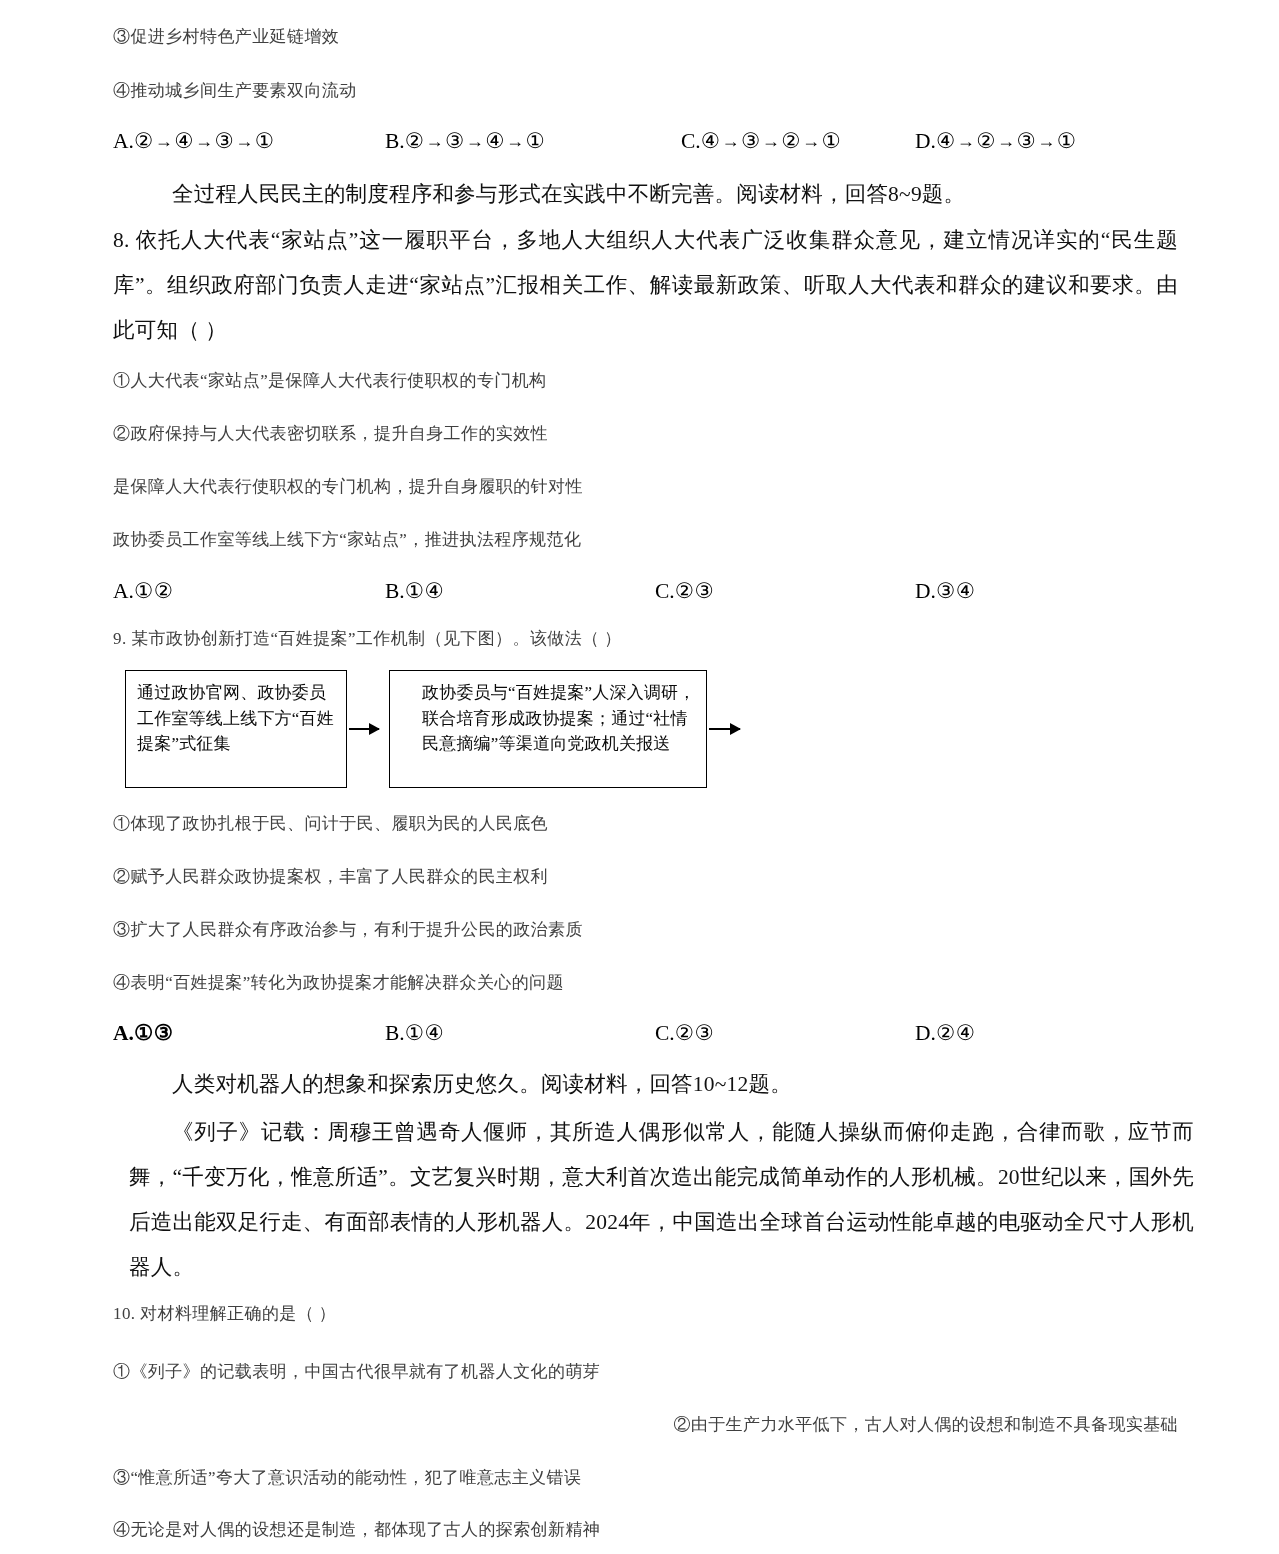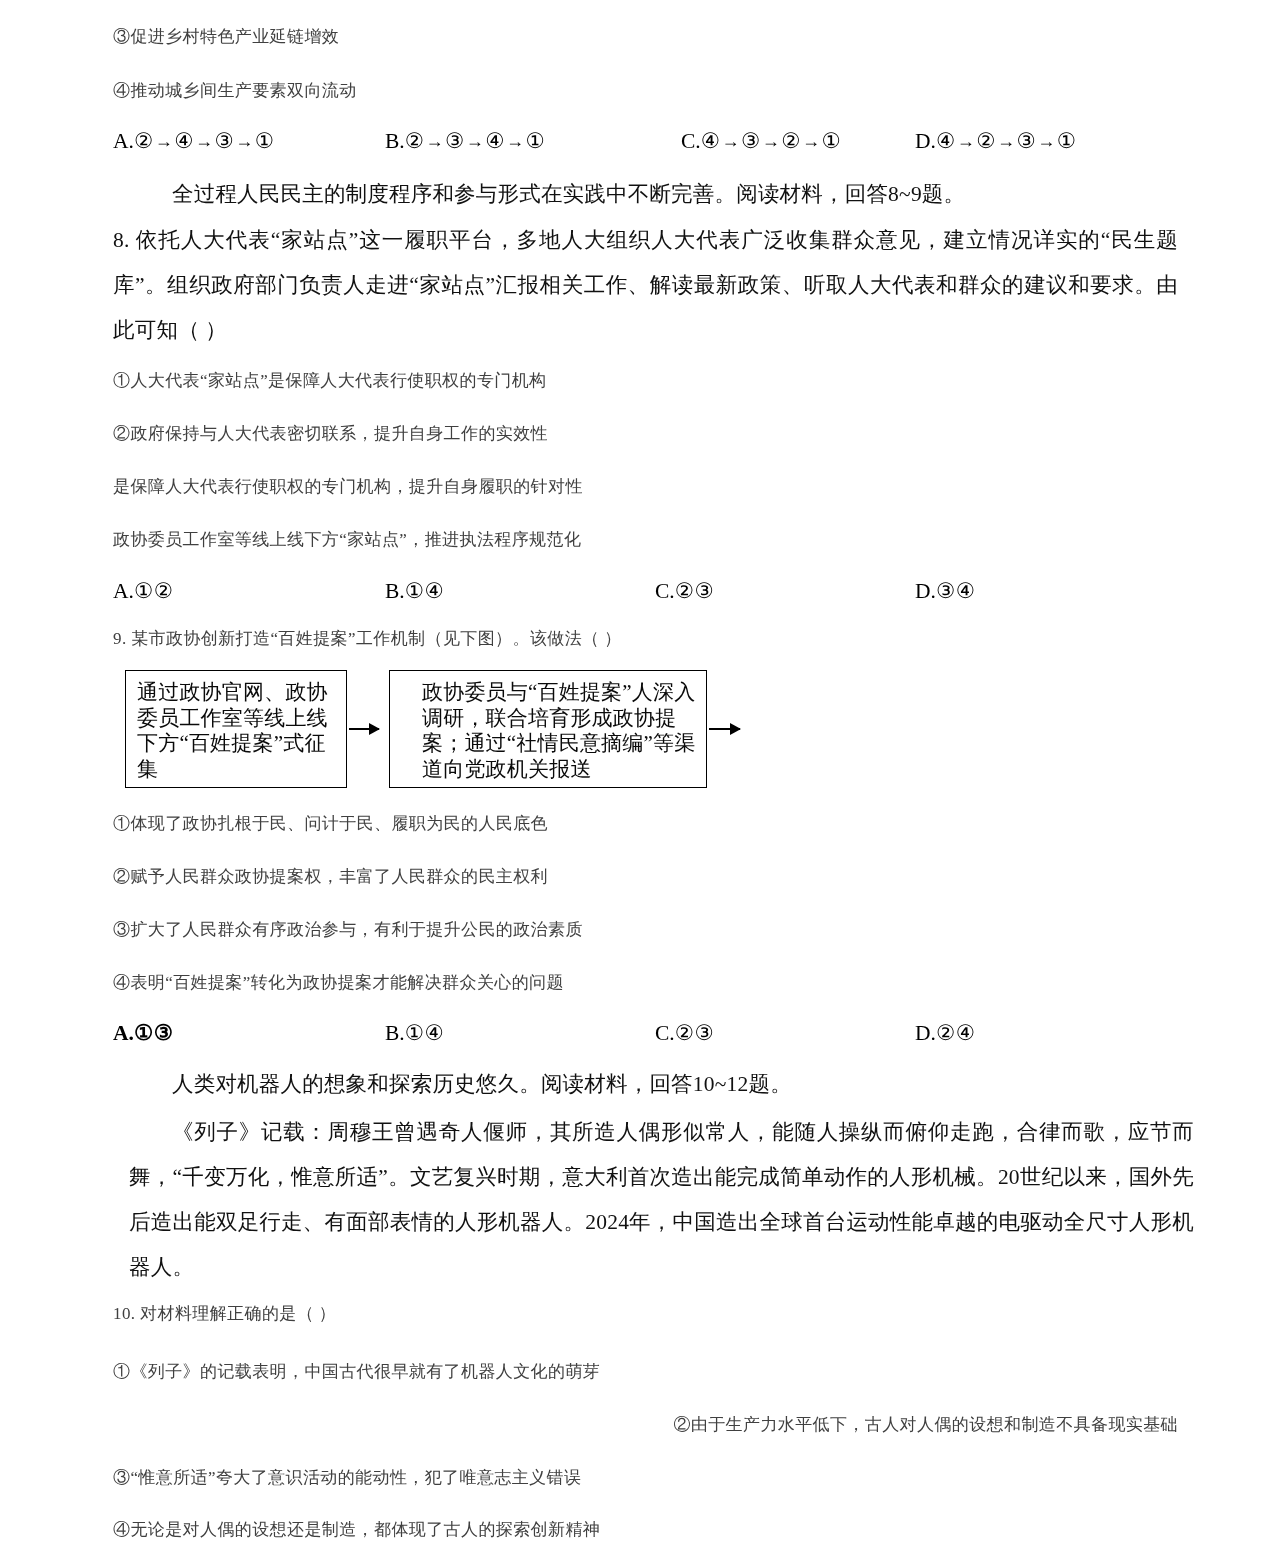--- a/index.html
+++ b/index.html
@@ -80,21 +80,21 @@
     height: 122px;
   }
   .fbox {
     position: absolute;
     top: 0;
     height: 118px;
     box-sizing: border-box;
     border: 1.6px solid #000;
     background: #fff;
     padding: 9px 9px 5px 11px;
-    font-size: 21px;
+    font-size: 17px;
     line-height: 25.5px;
     letter-spacing: 0.2px;
     font-family: "Liberation Serif", "DejaVu Serif", serif;
     color: #0a0a0a;
     overflow: hidden;
   }
   .fbox-1 { left: 8px;   width: 222px; }
   .fbox-2 { left: 272px; width: 318px; padding-left: 32px; }
   .fbox-3 { left: 635px; width: 282px; }
 

